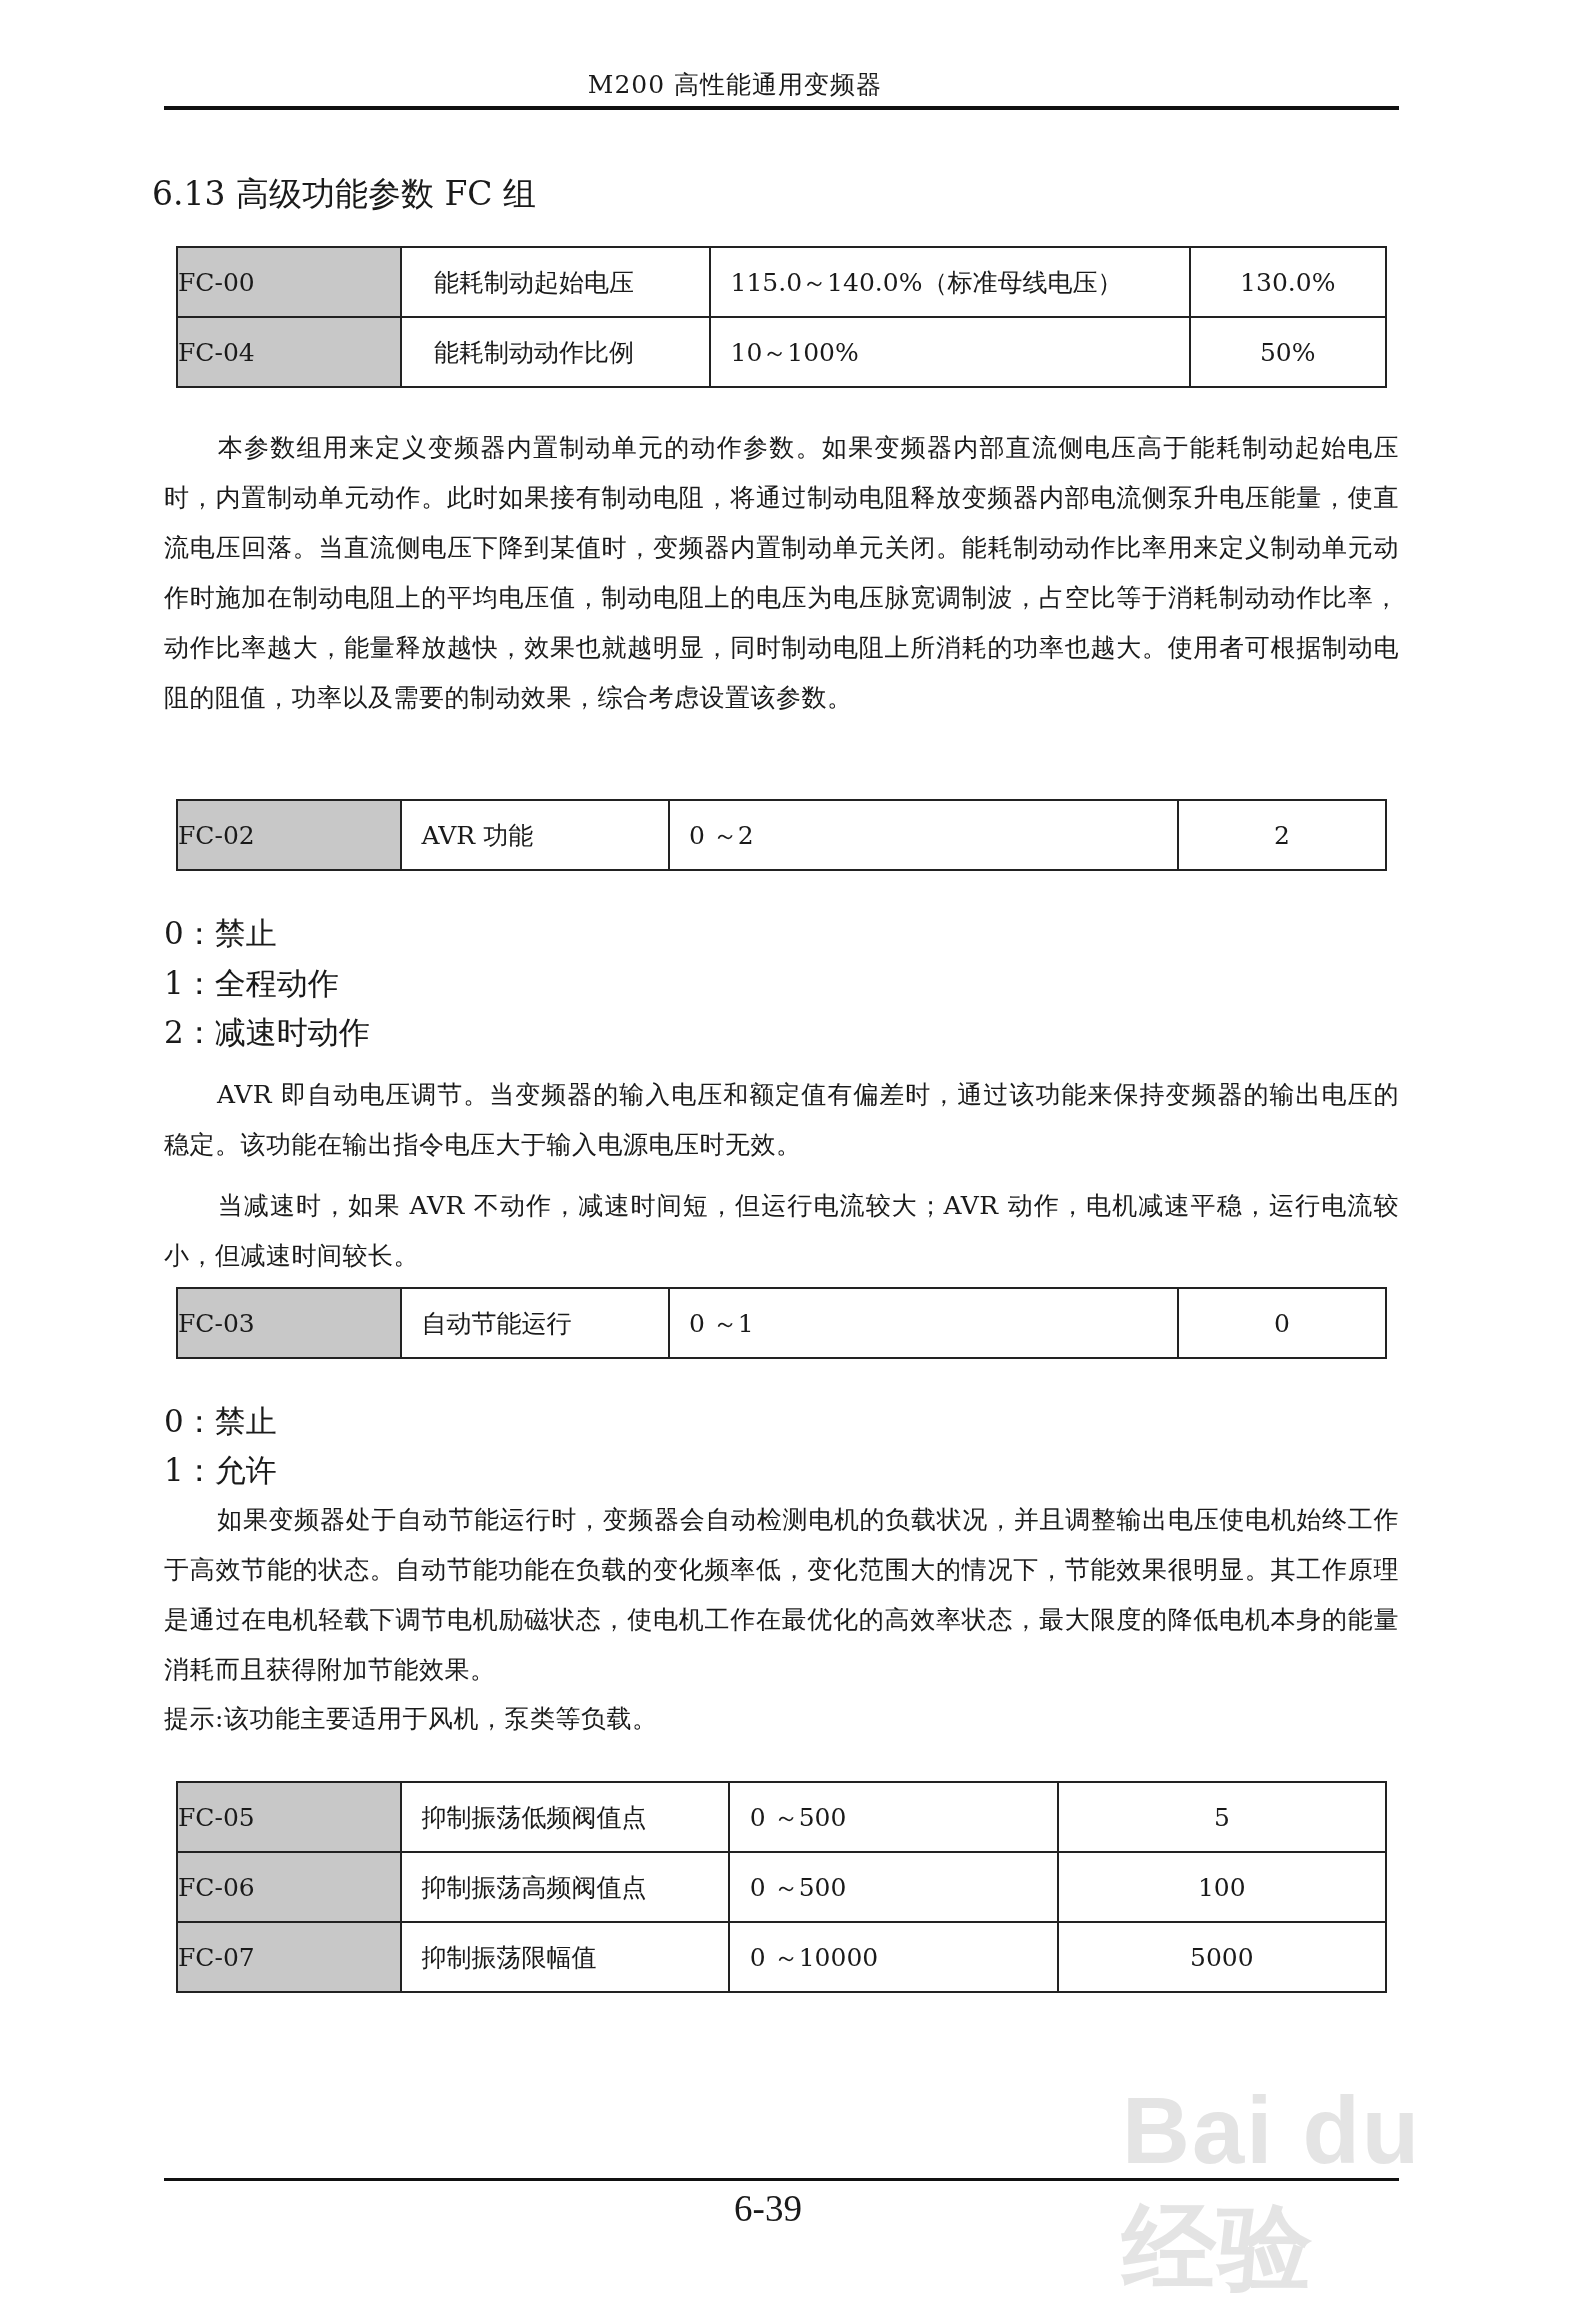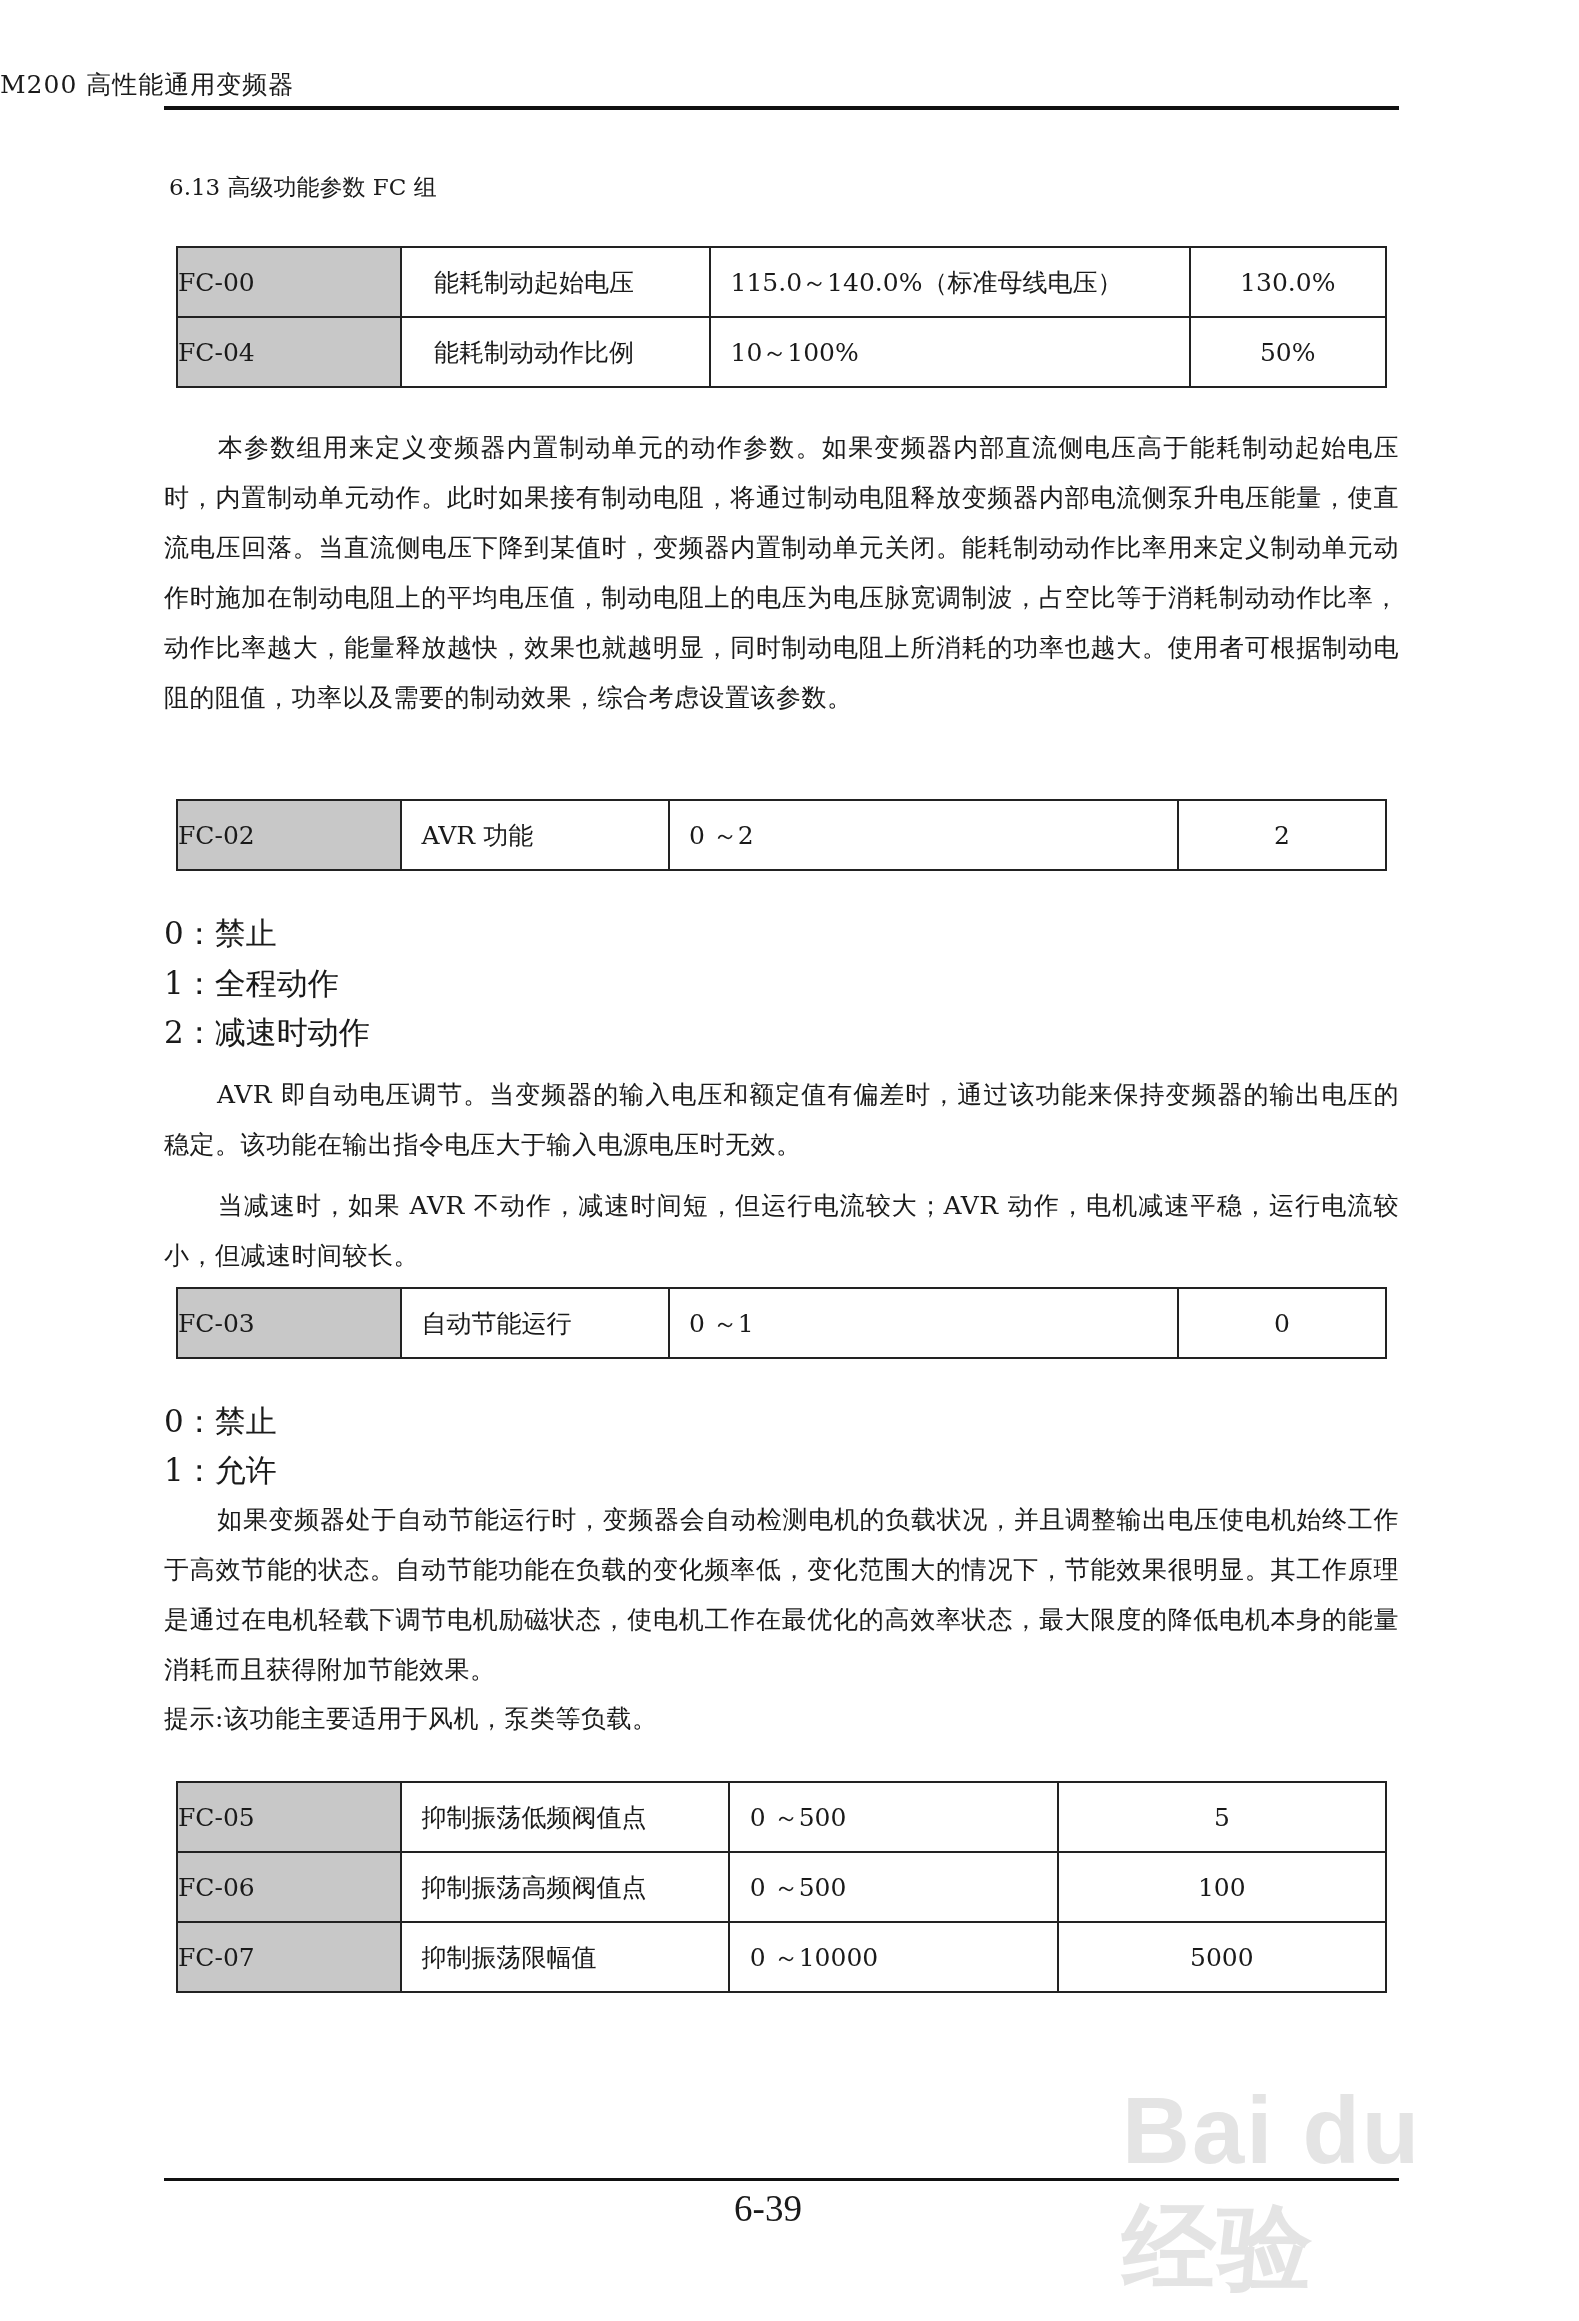--- a/index.html
+++ b/index.html
@@ -1,21 +1,21 @@
 <!DOCTYPE html>
 <html><head>
 <meta charset="utf-8">
 <style>
   html, body { margin:0; padding:0; background:#ffffff; }
   body { width:1580px; height:2321px; position:relative; overflow:hidden;
          font-family:"DejaVu Serif","Liberation Serif",serif; color:#1a1a1a; }
   .abs { position:absolute; }
-  .hdr-title { left:0; width:1470px; top:68px; font-size:25px; letter-spacing:1px; }
+  .hdr-title { left:0; width:1470px; top:68px; text-align:center; font-size:25px; letter-spacing:1px; }
   .hdr-line { left:164px; width:1235px; top:106px; height:3.9px; background:#111; }
-  .sec-title { left:169px; top:172px; font-size:23px; }
+  .sec-title { left:152px; top:172px; font-size:33px; }
   table.param { position:absolute; border-collapse:collapse; table-layout:fixed; left:176px; width:1211px; }
   table.param td { border:2px solid #222; font-size:25px; padding:0; height:68px; }
   table.param td.code { background:#c8c8c8; text-align:left; width:222px; }
   table.param td.name { padding-left:32px; }
   table.param td.range { padding-left:19.5px; }
   table.param td.def { text-align:center; }
   .para { left:164px; width:1235px; font-size:25px; line-height:50px; letter-spacing:0.5px; text-align:justify; }
   .para .ind { display:inline-block; width:53px; }
   .opt { left:164px; font-size:31px; }
   .ftr-line { left:164px; width:1235px; top:2178px; height:2.9px; background:#111; }

